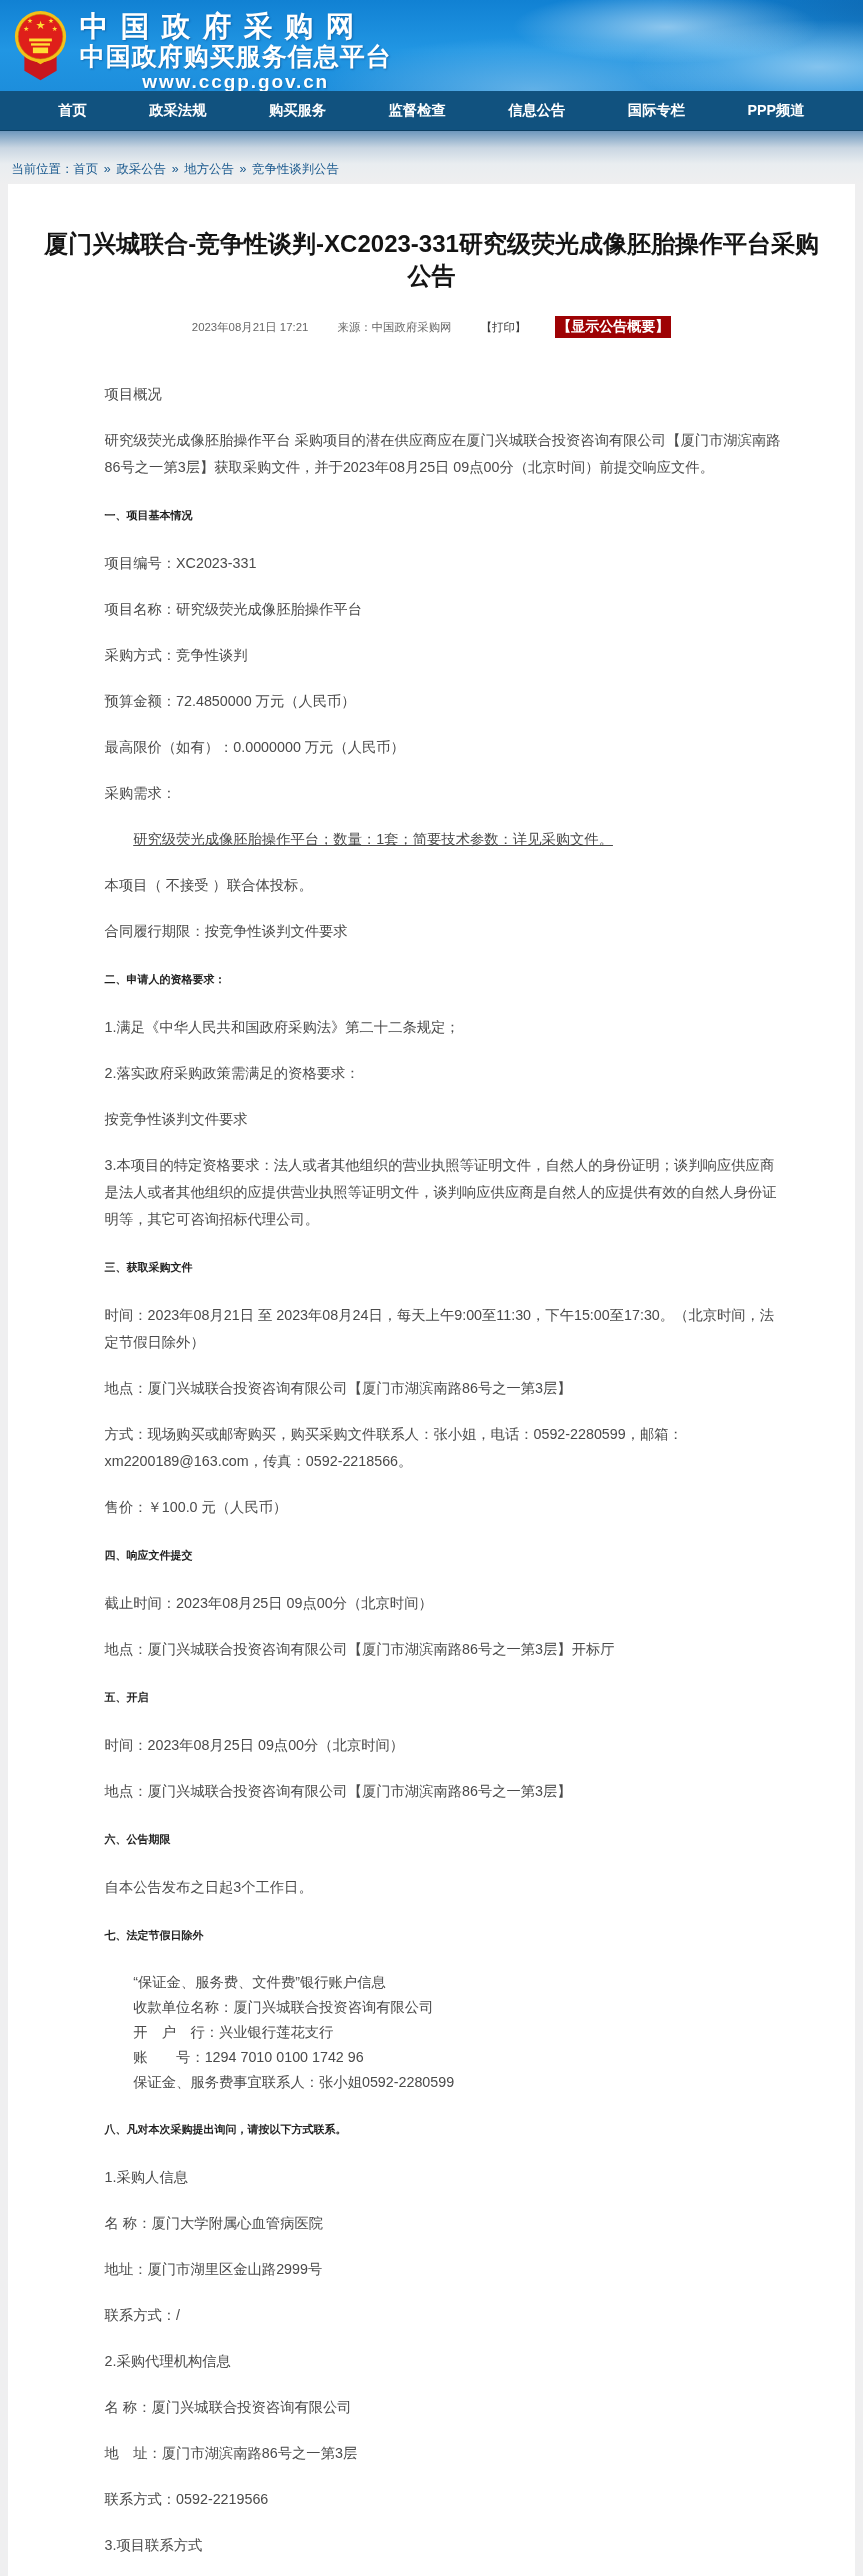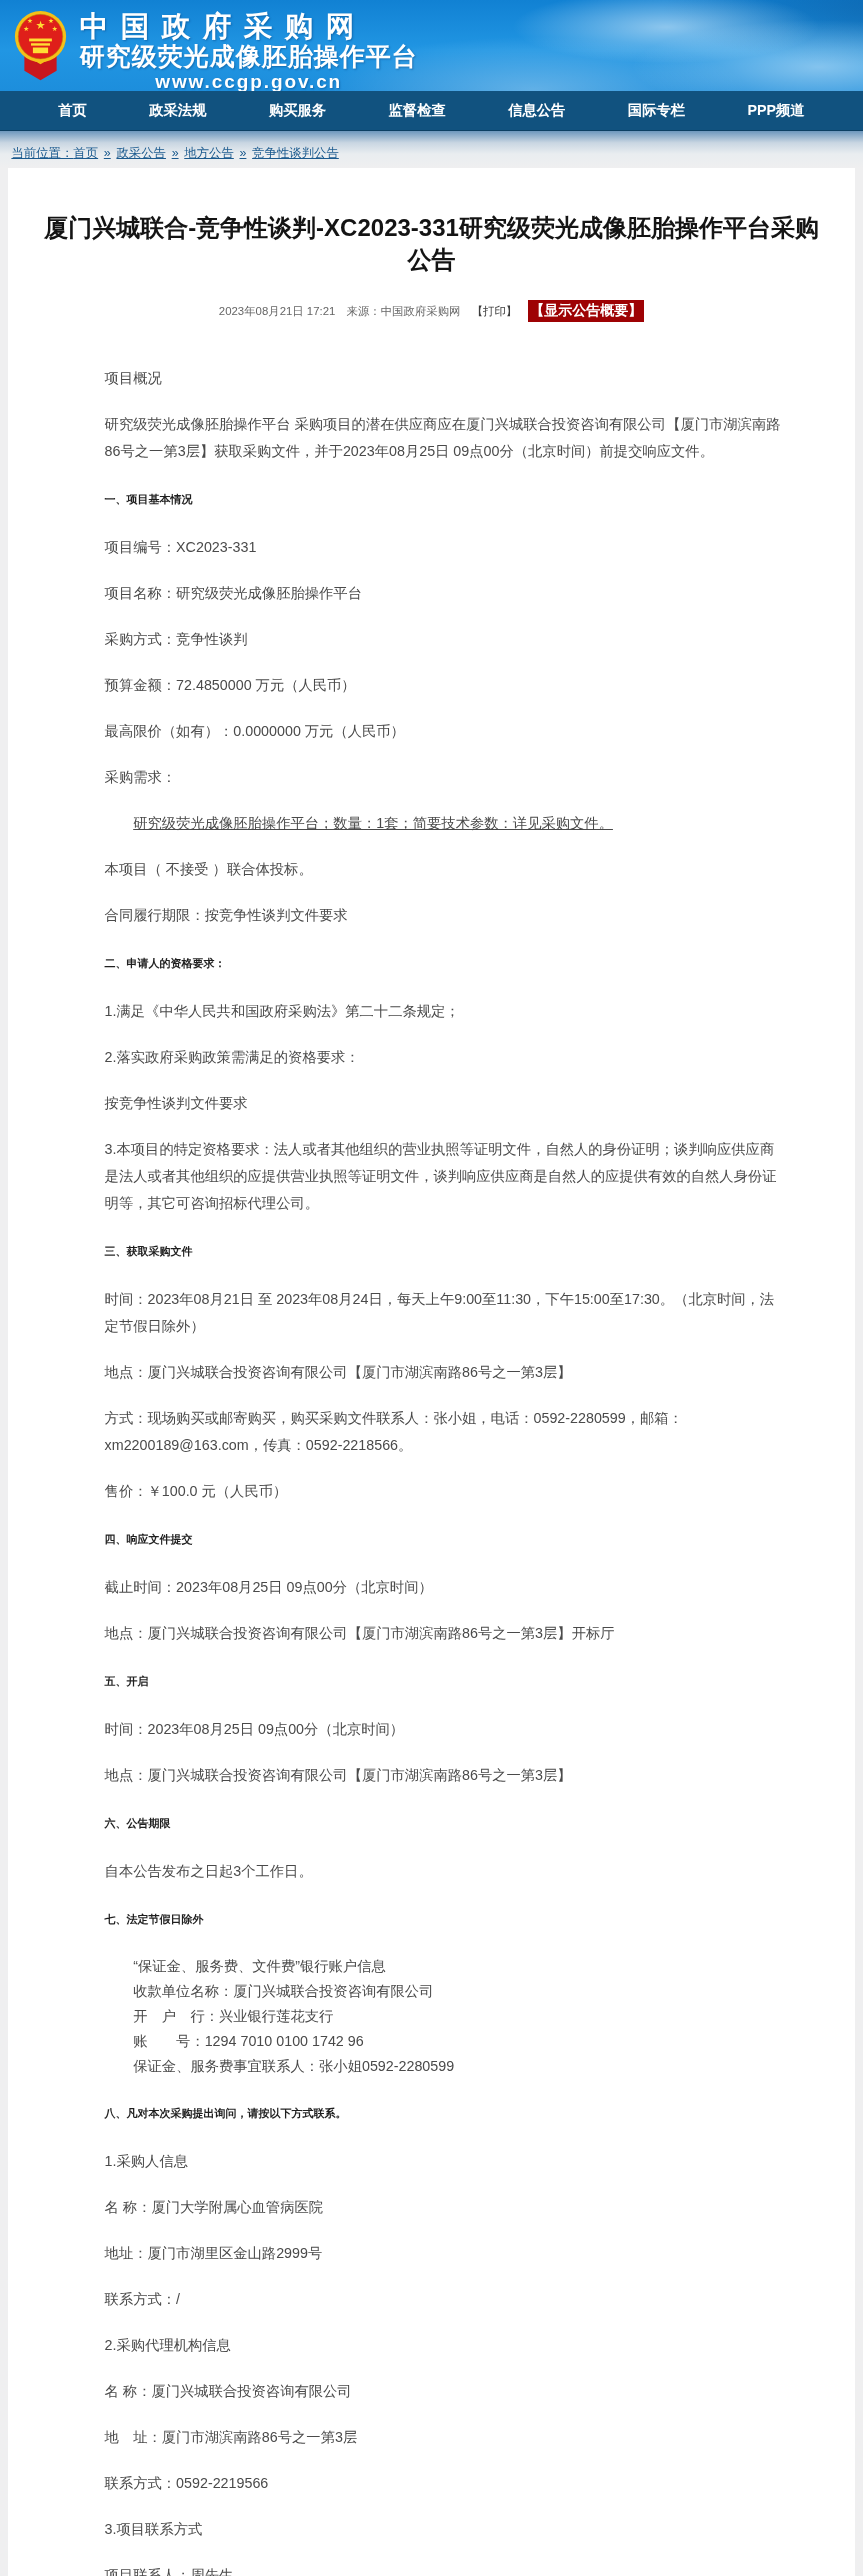--- a/index.html
+++ b/index.html
@@ -26,33 +26,33 @@
   .t3 { color:#fff; font-size:19px; font-weight:bold; letter-spacing:1.9px; text-align:center; line-height:23px;
         text-shadow:1px 1px 1.9px rgba(0,60,120,.45); }
 
   
   .main-nav { height:40px; background:#11527f; border-bottom:1px solid #0c3f63; }
   .nav-items { display:flex; height:100%; align-items:center; justify-content:space-around; padding:0 27px; }
   .nav-item { color:#ffffff; font-size:14.3px; font-weight:bold; text-decoration:none; white-space:nowrap; }
 
   
   .breadcrumb-strip {
-    height:37px; display:flex; align-items:flex-end; padding:0 0 5.7px 11.4px;
+    height:53px; display:flex; align-items:flex-end; padding:0 0 5.7px 11.4px;
     background:linear-gradient(180deg,#6d97bd 0%,#c9d6e2 32%,#e9edf0 62%,#efeff0 100%);
-    font-size:12.4px; color:#1b5a8e;text-decoration:underline;
+    font-size:12.4px; color:#1b5a8e;
   }
   .bc-prefix { color:#1b5a8e; }
   .bc-link { color:#1b5a8e; text-decoration:none; }
   .bc-sep { color:#1b5a8e; margin:0 5.7px; }
 
   
   .content-card { margin:0 7.6px; background:#ffffff; padding:44px 0 57px; min-height:2342px; }
   .article-title { text-align:center; font-size:24px; font-weight:bold; color:#141414; line-height:1.35; padding:0 28.6px; }
   .article-meta { text-align:center; margin-top:23px; font-size:11.4px; color:#666; }
-  .article-meta > * { margin:0 4px; }
+  .article-meta > * { margin:0 13px; }
   .meta-datetime, .meta-source { color:#666; }
   .print-link { color:#3c3c3c; text-decoration:none; }
   .summary-badge { display:inline-block; background:#9e0204; color:#ffffff; font-size:14px; font-weight:bold;
                    padding:1.9px 1.9px; text-decoration:none; }
 
   
   .article-body { margin-top:23px; padding:1.9px 69px 0 97px; font-size:14.3px; color:#4a4a4a; }
   .blk { line-height:27px; margin:19px 0; font-weight:normal; }
   .blk-heading { font-weight:bold; color:#1f1f1f; margin:21px 0; font-size:11px; }
   .blk-req { text-decoration:underline; text-indent:2em; }
@@ -77,21 +77,21 @@
           <text x="14" y="22" font-size="7" fill="#ffde33" text-anchor="middle">★</text>
           <text x="44" y="22" font-size="7" fill="#ffde33" text-anchor="middle">★</text>
           <rect x="17" y="30" width="24" height="3" fill="#ffde33"></rect>
           <rect x="19" y="35" width="20" height="2.5" fill="#ffde33"></rect>
           <rect x="21" y="39.5" width="16" height="6" fill="#ffde33"></rect>
           <circle cx="29" cy="28" r="23.5" fill="none" stroke="#b8860b" stroke-width="0.6"></circle>
         </svg>
       </span>
       <div class="titles">
         <div class="t1">中国政府采购网</div>
-        <div class="t2">研究级荧光成像胚胎操作平台</div>
+        <div class="t2">中国政府购买服务信息平台</div>
         <div class="t3">www.ccgp.gov.cn</div>
       </div>
     </div>
   </header>
 
   <nav class="main-nav">
     <div class="nav-items" id="nav-items">
         <a class="nav-item" href="#">首页</a>
         <a class="nav-item" href="#">政采法规</a>
         <a class="nav-item" href="#">购买服务</a>

